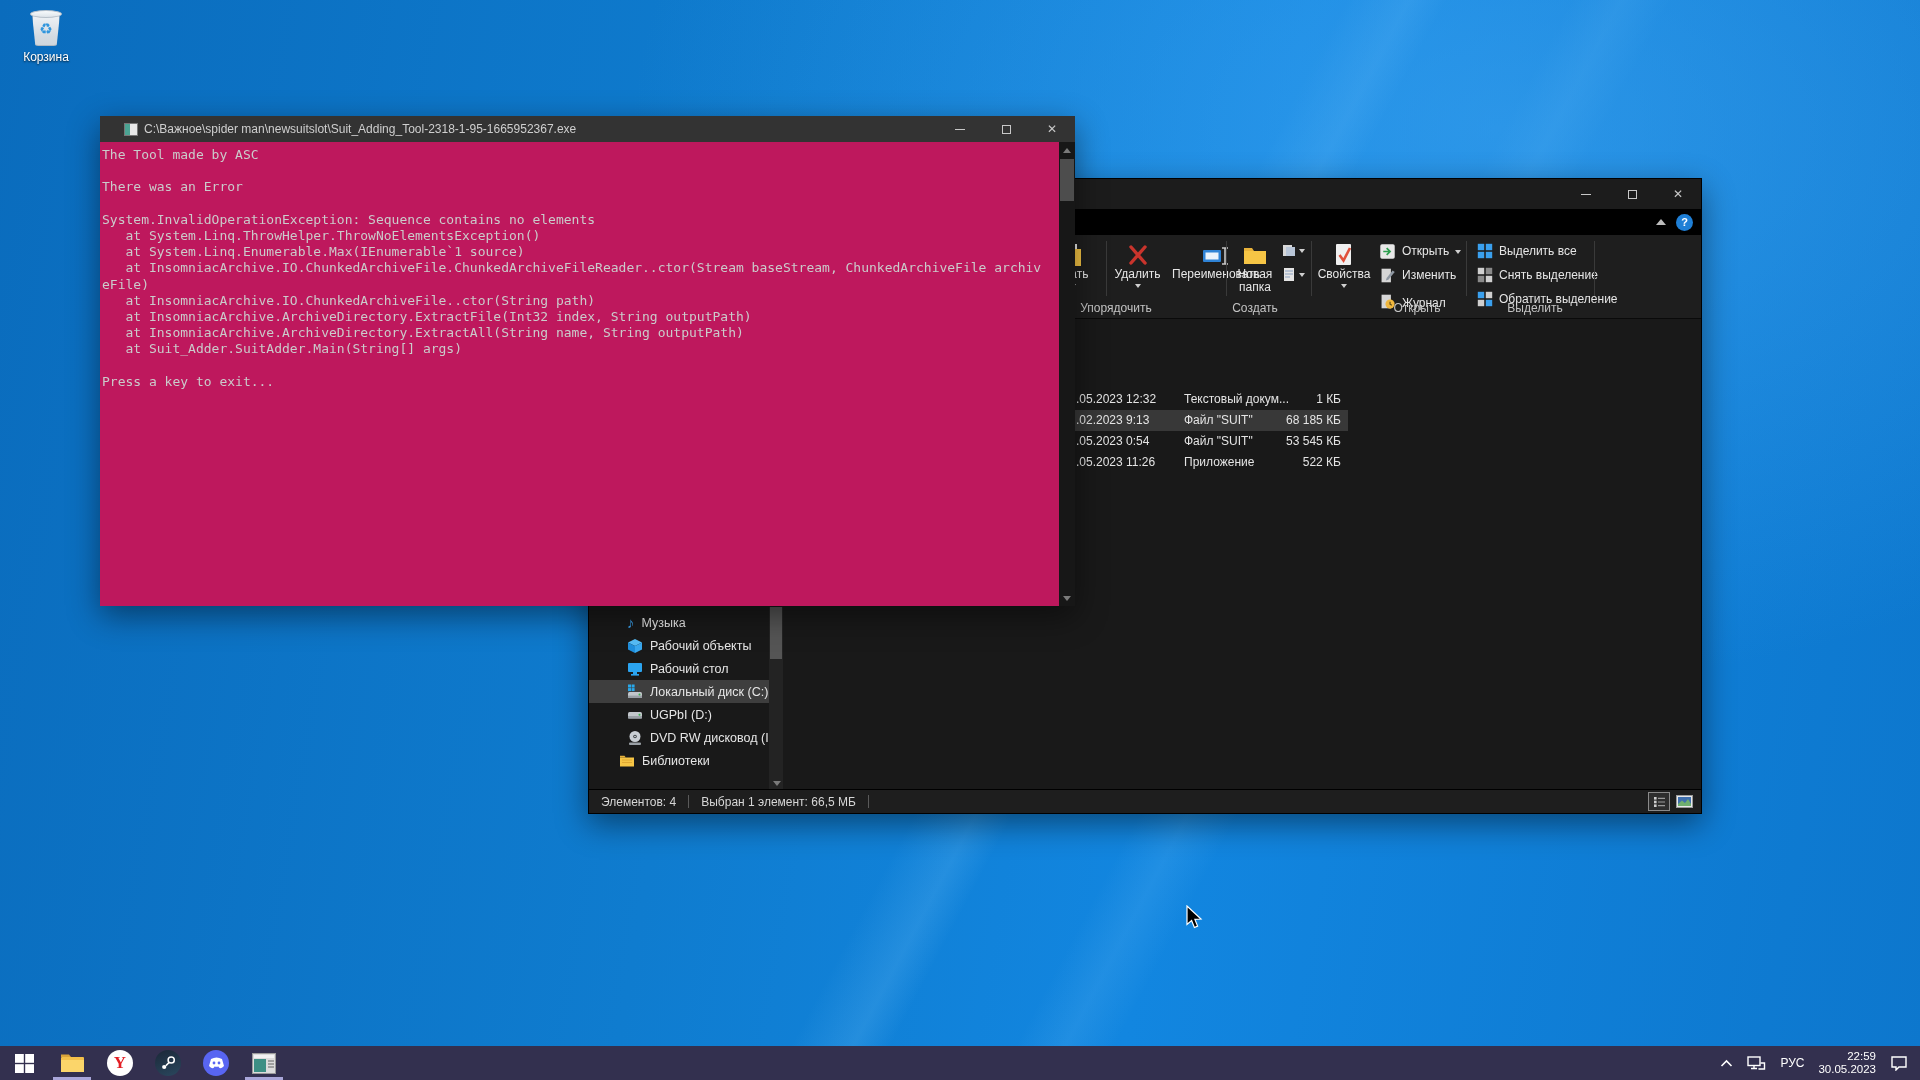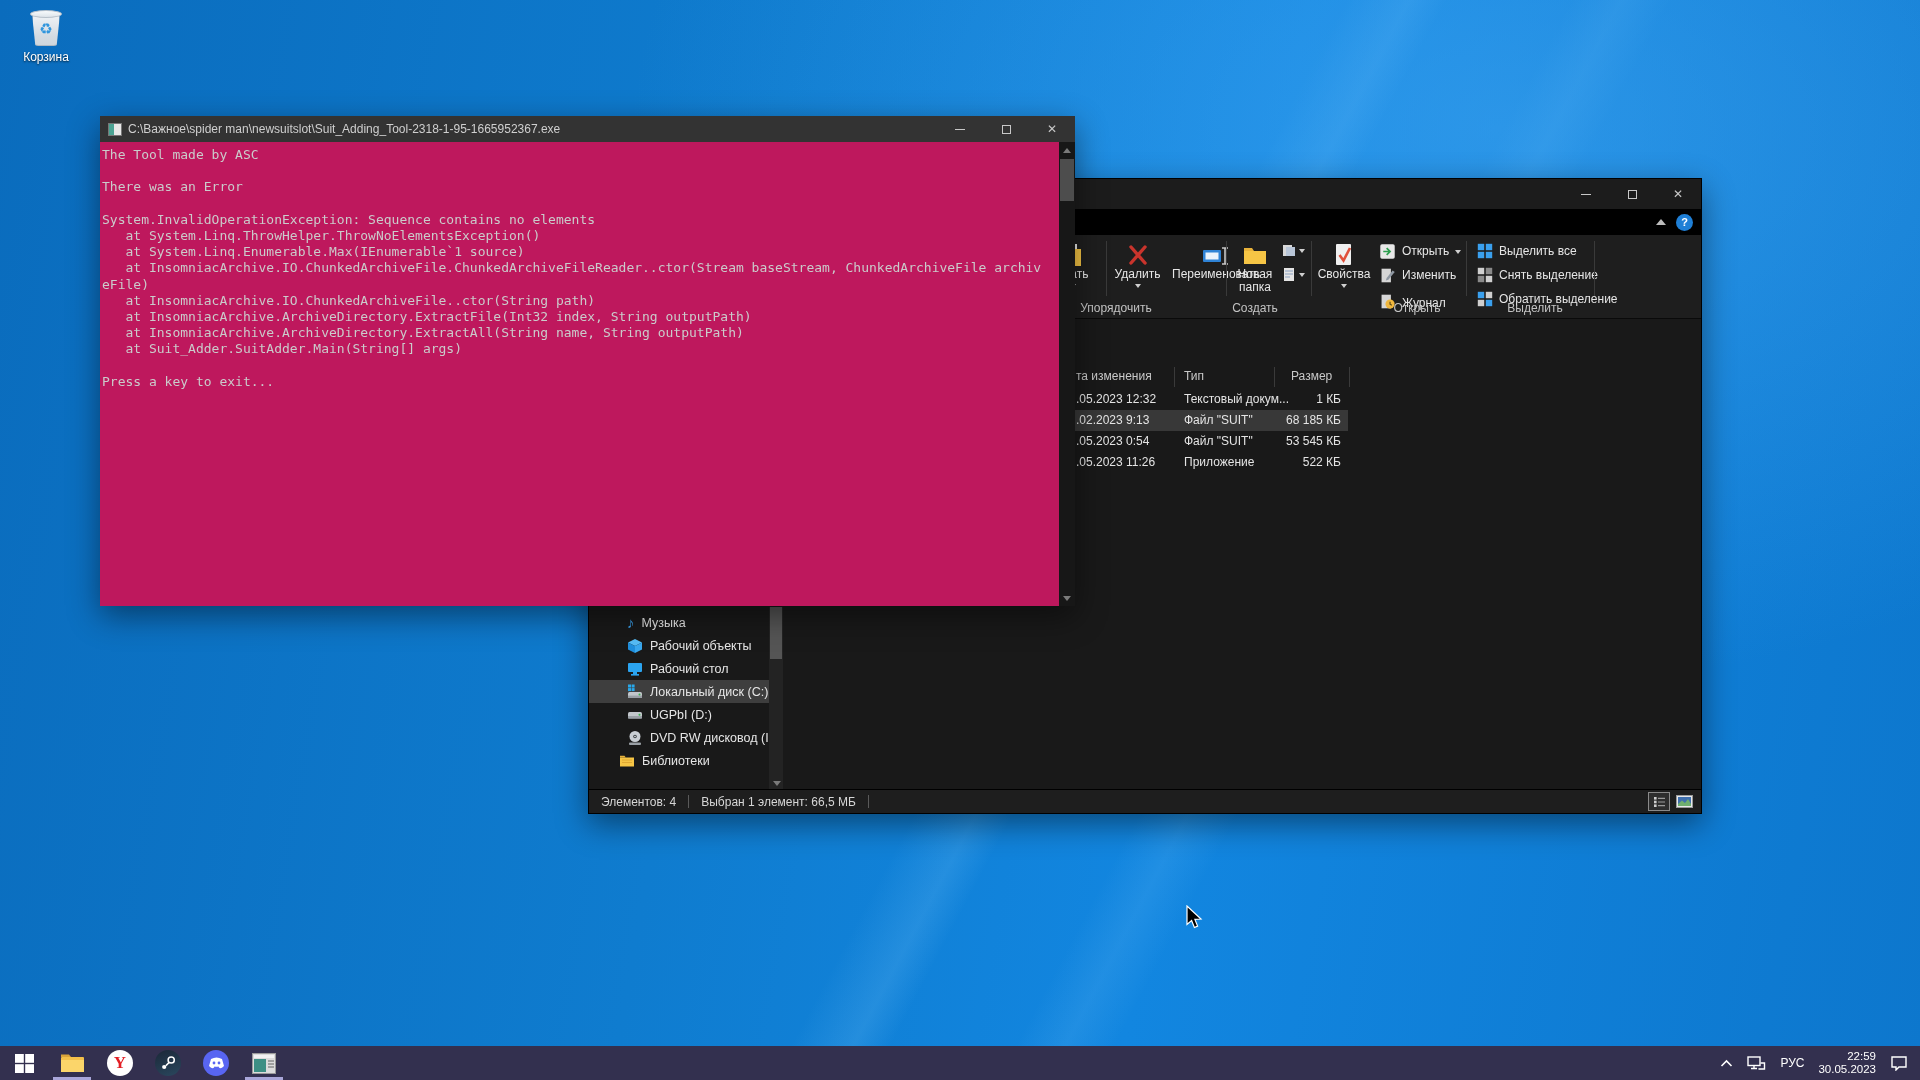--- a/index.html
+++ b/index.html
@@ -28,21 +28,21 @@
   
   .win { position:absolute; box-shadow:0 10px 30px rgba(0,0,0,.45); }
   .cap-btns { position:absolute; right:0; top:0; height:100%; display:flex; }
   .cap-btn { width:46px; height:100%; display:flex; align-items:center; justify-content:center; }
   .cap-min { width:10px; height:1px; background:#c8c8c8; }
   .cap-max { width:9px; height:9px; border:1px solid #c8c8c8; }
   .cap-close { font-size:12px; color:#c8c8c8; line-height:1; }
 
   
   #console { left:100px; top:116px; width:975px; height:490px; background:#0c0c0c; z-index:3; }
-  #console .titlebar { position:relative; height:26px; background:#333333; display:flex; align-items:center; }
+  #console .titlebar { position:relative; height:26px; background:#333333; display:flex; align-items:center;padding-left:16px; }
   #console .app-ico { width:14px; height:13px; margin:0 6px 0 8px; position:relative; background:#e8e8e8; border:1px solid #777; }
   #console .app-ico::before { content:""; position:absolute; left:0; top:0; width:5px; height:11px; background:#4ba393; }
   #console .title-text { font-size:12px; color:#cfcfcf; white-space:nowrap; overflow:hidden; }
   #console .body { position:absolute; top:26px; left:0; right:0; bottom:0; background:#be185d; }
   #console pre { font-family:"DejaVu Sans Mono", monospace; font-size:13px; line-height:16.2px;
     color:#cbcbcb; padding:5px 0 0 2px; white-space:pre; }
   .vscroll { position:absolute; top:26px; right:0; bottom:0; width:16px; background:#171717; }
   .vs-arrow { position:absolute; left:0; width:16px; height:16px; display:flex; align-items:center; justify-content:center; }
   .tri-up { width:0; height:0; border-left:4px solid transparent; border-right:4px solid transparent; border-bottom:5px solid #7a7a7a; }
   .tri-down { width:0; height:0; border-left:4px solid transparent; border-right:4px solid transparent; border-top:5px solid #7a7a7a; }
@@ -277,28 +277,20 @@
             <rect x="1" y="11" width="8" height="8" fill="#cfcfcf"></rect>
             <rect x="11" y="11" width="8" height="8" fill="#3aa0ee"></rect>
           </svg>
         <span>Обратить выделение</span>
       </div>
       <div class="rb-div" style="left:1005px;"></div>
       <div class="rb-group-label" style="left:946px;">Выделить</div>
     </div>
 
 
-    <div class="col-headers">
-      <span class="col-h" style="left:290px;">та изменения</span>
-      <div class="col-div" style="left:388px;"></div>
-      <span class="col-h" style="left:398px;">Тип</span>
-      <div class="col-div" style="left:488px;"></div>
-      <span class="col-h" style="left:505px;">Размер</span>
-      <div class="col-div" style="left:563px;"></div>
-    </div>
 
     <div class="file-row" style="top:210px;">
       <span class="fcell fc-date">.05.2023 12:32</span>
       <span class="fcell fc-type">Текстовый докум...</span>
       <span class="fcell fc-size">1 КБ</span>
     </div>
     <div class="file-row sel" style="top:231px;">
       <span class="fcell fc-date">.02.2023 9:13</span>
       <span class="fcell fc-type">Файл "SUIT"</span>
       <span class="fcell fc-size">68 185 КБ</span>

